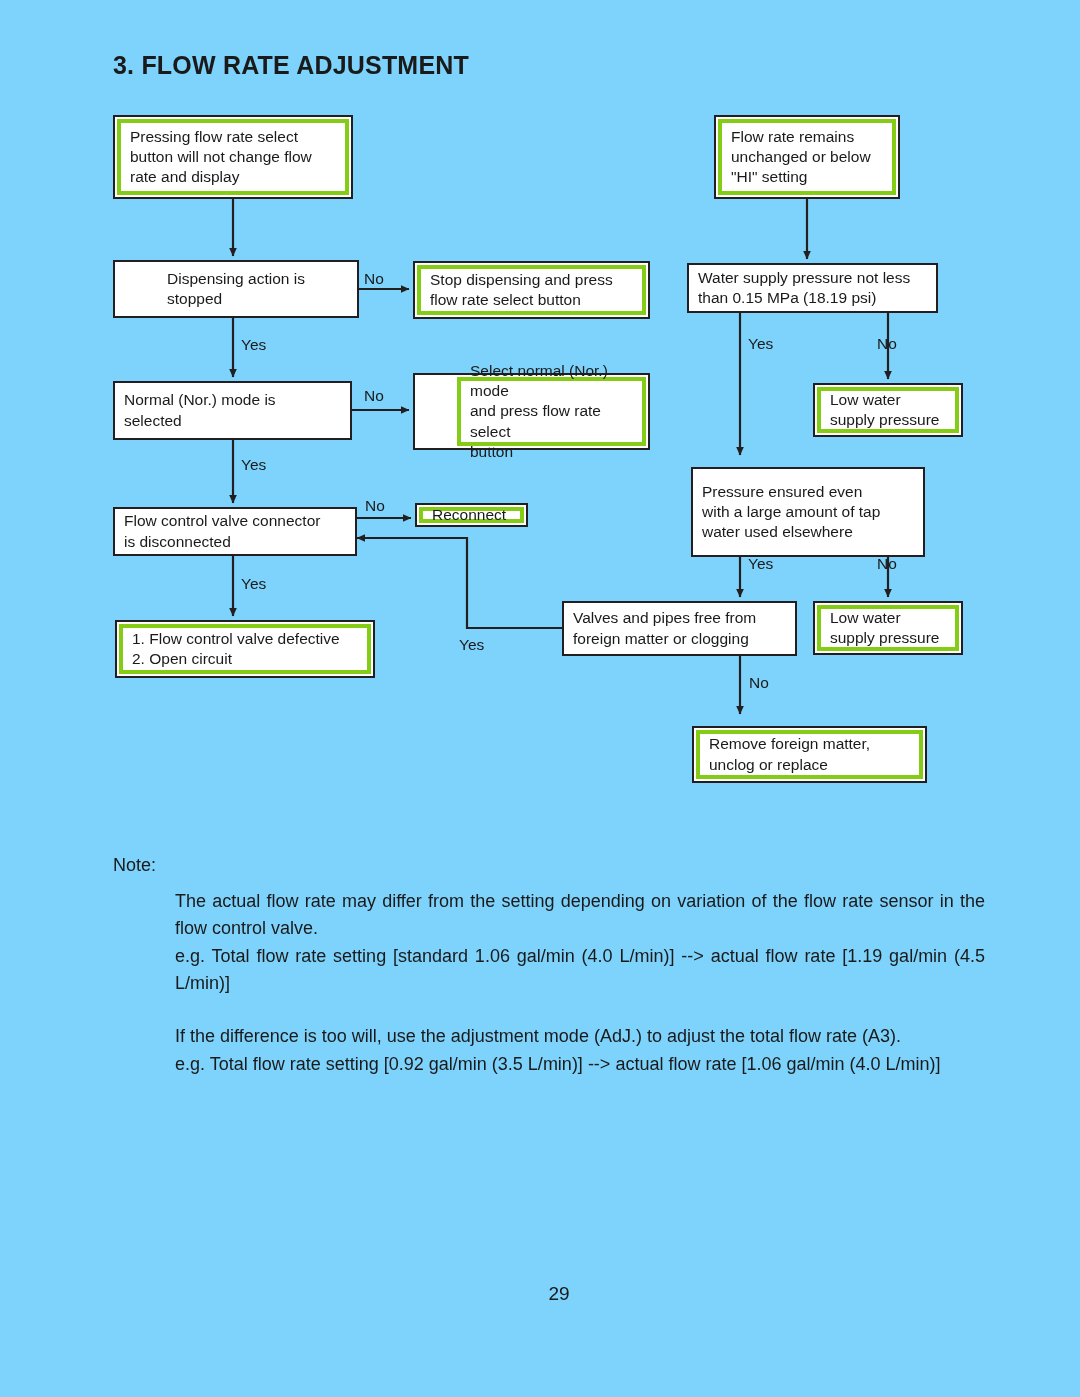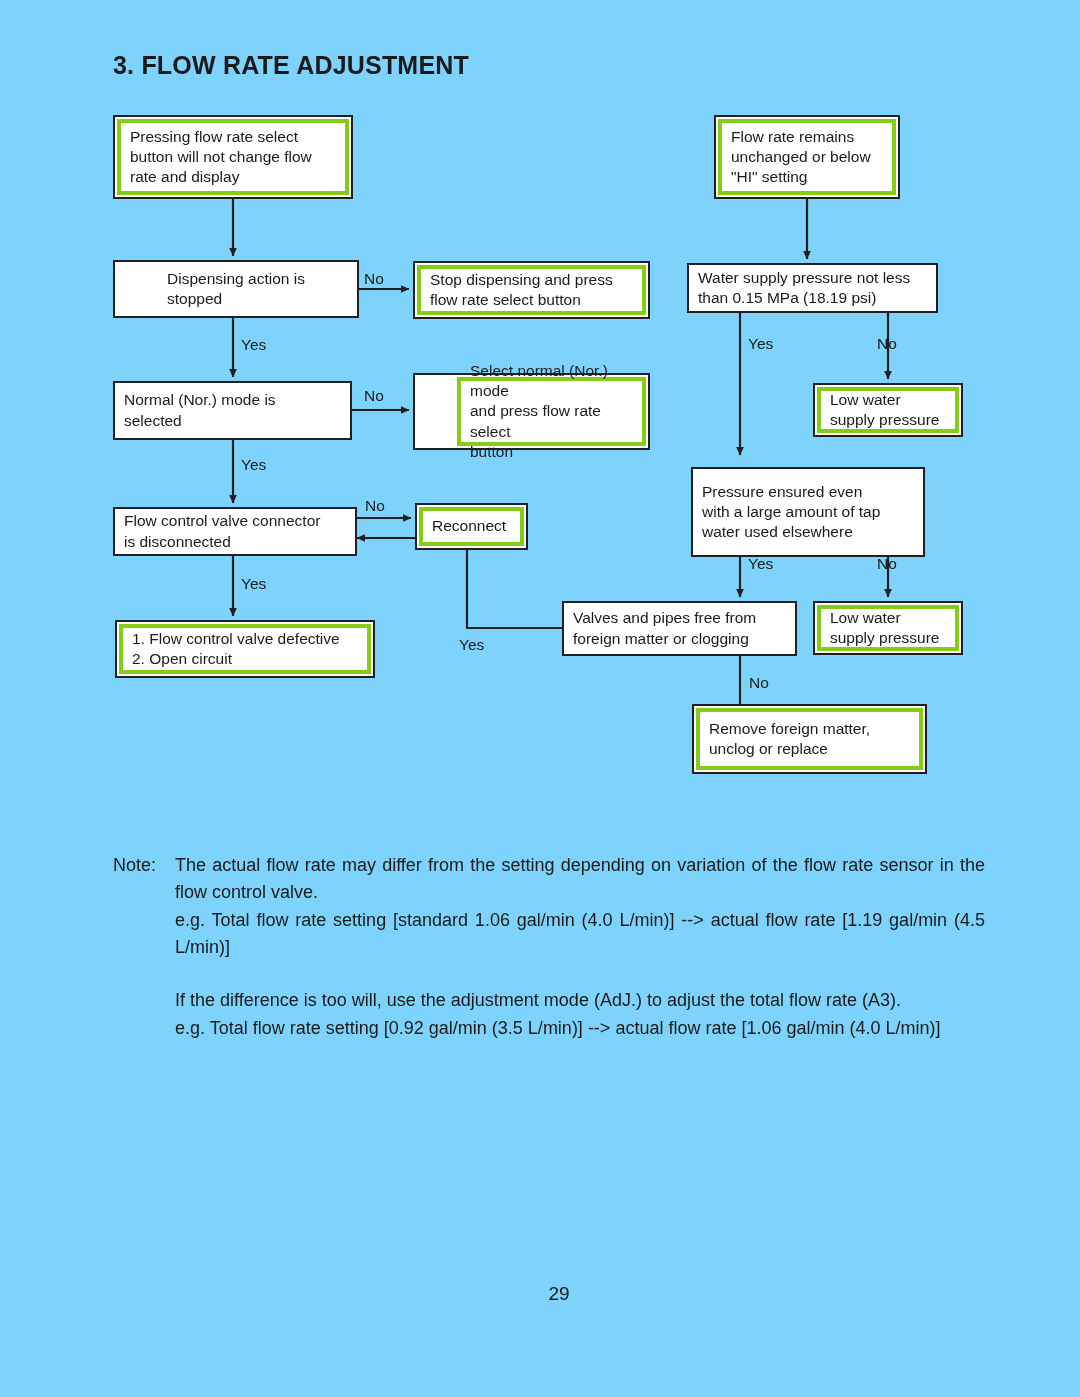--- a/index.html
+++ b/index.html
@@ -103,20 +103,21 @@
     display: flex;
     align-items: flex-start;
   }
   .note-tag {
     flex: 0 0 auto;
     width: 62px;
     white-space: nowrap;
   }
   .note-body {
     flex: 1 1 auto;
+    margin-top: 36px;
   }
   .note-para {
     text-align: justify;
     text-justify: inter-word;
   }
   .note-gap {
     height: 26px;
   }
   #notes-block-2 {
     margin-left: 62px;
@@ -212,21 +213,21 @@
 and press flow rate select
 button</span>
       </div>
     </div>
 
     <div class="node single" style="left:113px; top:507px; width:244px; height:49px;">
       <span class="txt">Flow control valve connector
 is disconnected</span>
     </div>
 
-    <div class="node double" style="left:415px; top:503px; width:113px; height:47px;">
+    <div class="node double" style="left:415px; top:503px; width:113px; height:24px;">
       <div class="inner">
         <span class="txt">Reconnect</span>
       </div>
     </div>
 
     <div class="node double" style="left:115px; top:620px; width:260px; height:58px;">
       <div class="inner">
         <span class="txt">1. Flow control valve defective
 2. Open circuit</span>
       </div>
@@ -263,21 +264,21 @@
 foreign matter or clogging</span>
     </div>
 
     <div class="node double" style="left:813px; top:601px; width:150px; height:54px;">
       <div class="inner">
         <span class="txt">Low water
 supply pressure</span>
       </div>
     </div>
 
-    <div class="node double" style="left:692px; top:704px; width:235px; height:70px;">
+    <div class="node double" style="left:692px; top:726px; width:235px; height:57px;">
       <div class="inner">
         <span class="txt">Remove foreign matter,
 unclog or replace</span>
       </div>
     </div>
 
     <div class="edge-label" style="left:364px; top:271px;">No</div>
     <div class="edge-label" style="left:241px; top:337px;">Yes</div>
     <div class="edge-label" style="left:364px; top:388px;">No</div>
     <div class="edge-label" style="left:241px; top:457px;">Yes</div>

